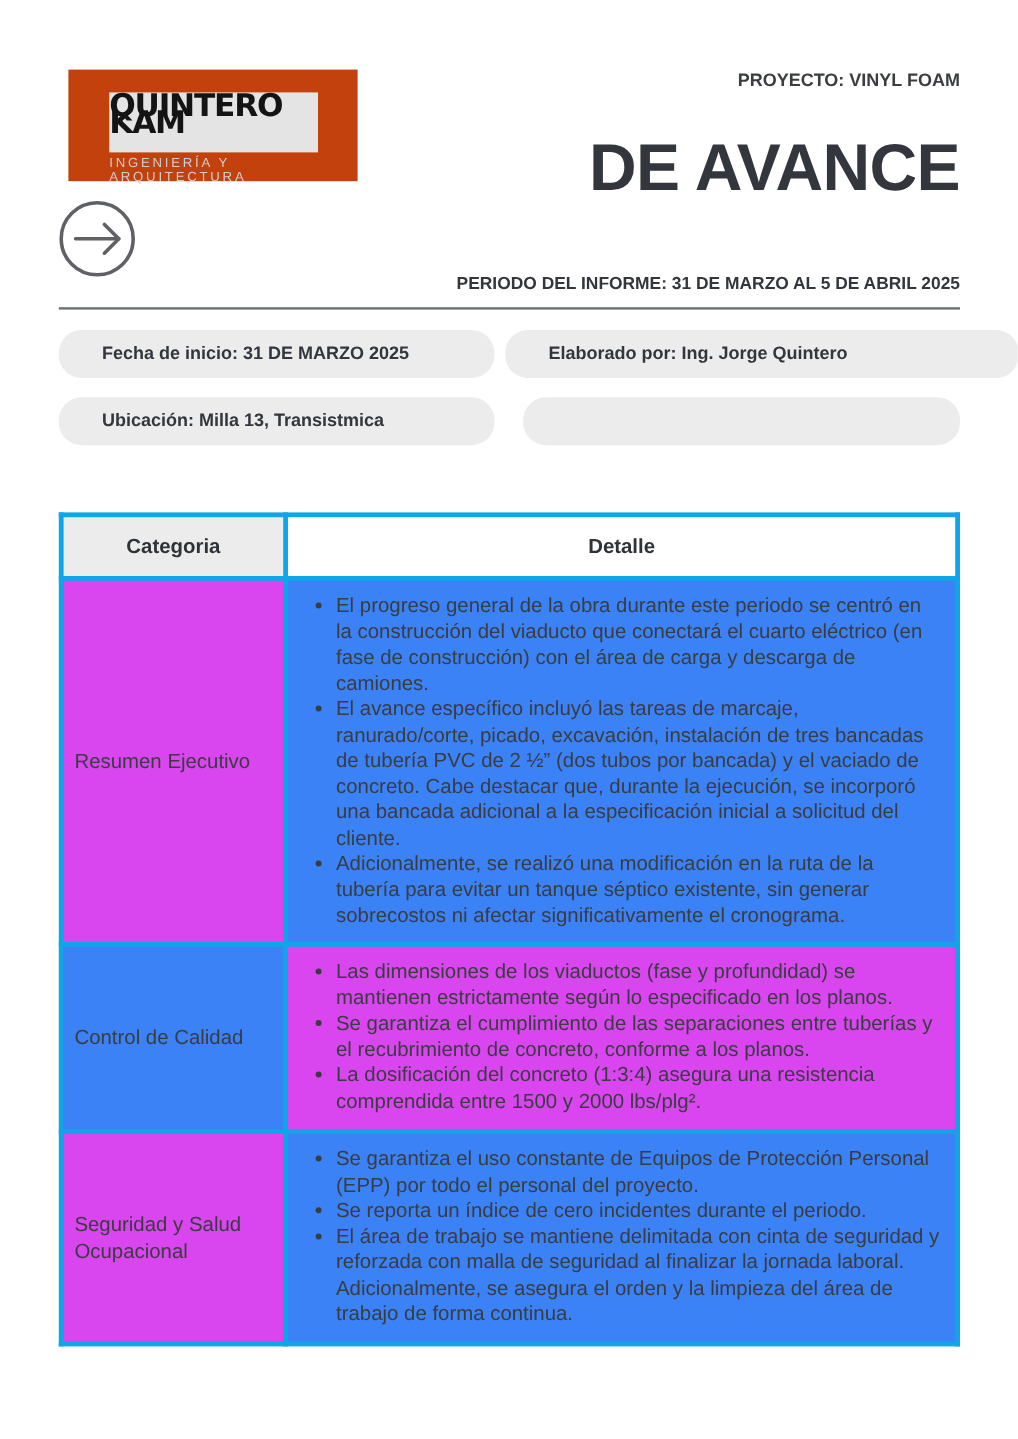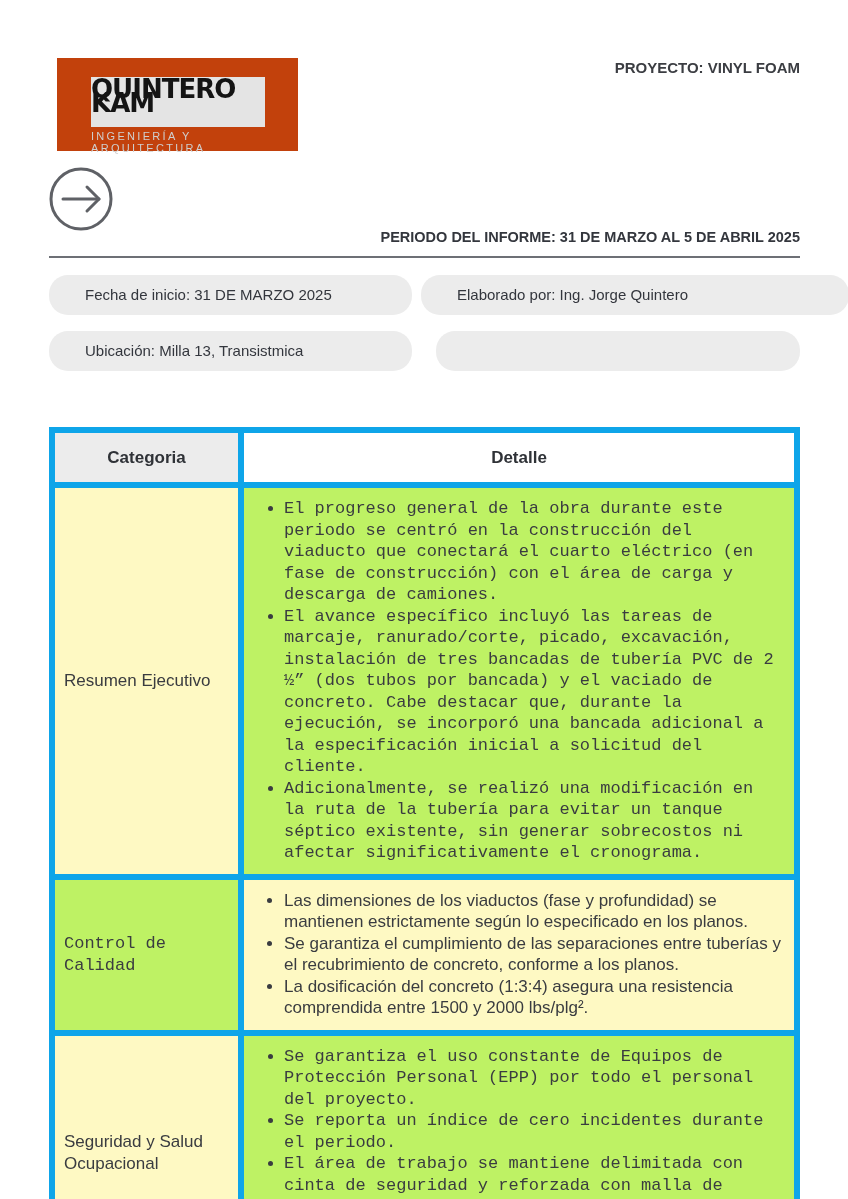--- a/index.html
+++ b/index.html
@@ -29,35 +29,35 @@
   .title {
     position: absolute; right: 48px; top: 112px; text-align: right; font-weight: bold;
     font-size: 55px; line-height: 54px; color: #33363d; letter-spacing: -0.5px;
   }
   .title .l1 { padding-right: 10px; }
   .period {
     position: absolute; right: 48px; top: 229px; font-weight: bold; font-size: 14.5px; color: #33363d;
   }
   .rule { position: absolute; left: 49px; top: 256px; width: 751px; height: 2px; background: #6d7076; }
   .info-box {
-    position: absolute; height: 40px; background: #ececec; font-weight: normal; font-size: 15px;
+    position: absolute; height: 40px; background: #ececec; font-weight: bold; font-size: 15px;
     color: #33363d; line-height: 40px; padding-left: 36px; box-sizing: border-box; border-radius: 19px;
   }
   table.report {
     position: absolute; left: 49px; top: 427px; width: 751px; border-collapse: collapse;
     font-size: 17px; color: #3a3c40;
   }
-  table.report td, table.report th { border: 6px solid #0ea5e9; }
+  table.report td, table.report th { border: 4px solid #0ea5e9; }
   table.report th { height: 47px; font-weight: bold; font-size: 17px; color: #2f3237; }
   th.cat-h { width: 181px; background: #ececec; }
   th.det-h { background: #ffffff; }
   td.cat { padding-left: 9px; vertical-align: middle; line-height: 22px; }
   td.det { padding: 10px 12px 10px 18px; vertical-align: top; }
-  .gray { background: #bef264; font-family: Liberation Mono, monospace; }
-  .white { background: #fef9c3; }
+  .gray { background: #3b82f6; }
+  .white { background: #d946ef; }
   ul { margin: 0; padding-left: 22px; }
   li { line-height: 21.5px; margin: 0; }
 </style>
 </head>
 <body>
 
 <div class="logo">
   <div class="block"></div>
   <div class="word w1">QUINTERO</div>
   <div class="word w2">KAM</div>
@@ -66,20 +66,21 @@
 
 <svg class="arrow-icon" viewBox="0 0 64 64">
   <circle cx="32" cy="32" r="30" fill="none" stroke="#5f6166" stroke-width="3"></circle>
   <line x1="14" y1="32" x2="50" y2="32" stroke="#5f6166" stroke-width="3" stroke-linecap="round"></line>
   <polyline points="38,20 50,32 38,44" fill="none" stroke="#5f6166" stroke-width="3" stroke-linecap="round" stroke-linejoin="round"></polyline>
 </svg>
 
 <div class="project">PROYECTO: VINYL FOAM</div>
 
 <div class="title">
+  <div class="l2">DE AVANCE</div>
 </div>
 
 <div class="period">PERIODO DEL INFORME: 31  DE MARZO AL 5 DE ABRIL 2025</div>
 
 <div class="rule"></div>
 
 <div class="info-box" style="left:49px; top:275px; width:363px;">Fecha de inicio: 31 DE MARZO 2025</div>
 <div class="info-box" style="left:421px; top:275px; width:428px;">Elaborado por:  Ing. Jorge Quintero</div>
 <div class="info-box" style="left:49px; top:331px; width:363px;">Ubicación: Milla 13, Transistmica</div>
 <div class="info-box" style="left:436px; top:331px; width:364px;"></div>

